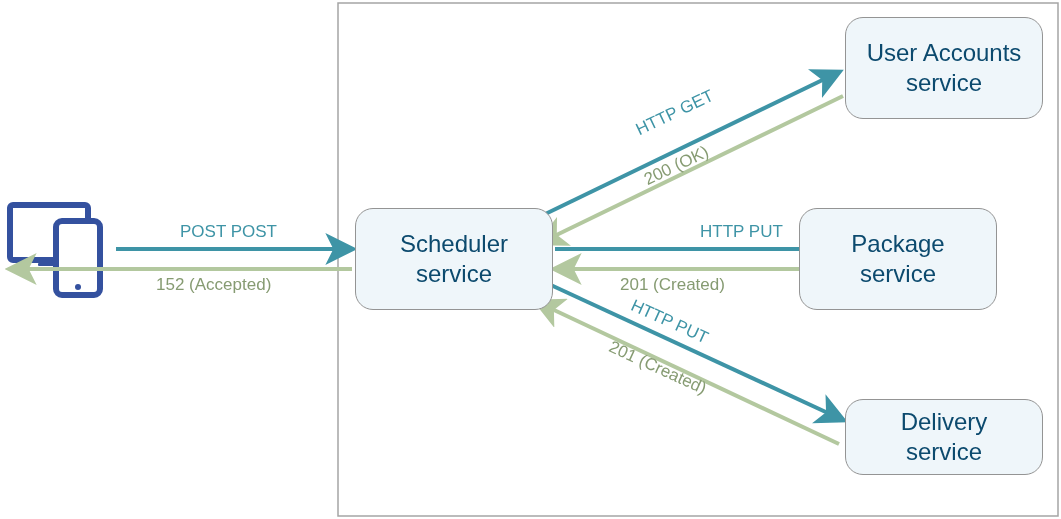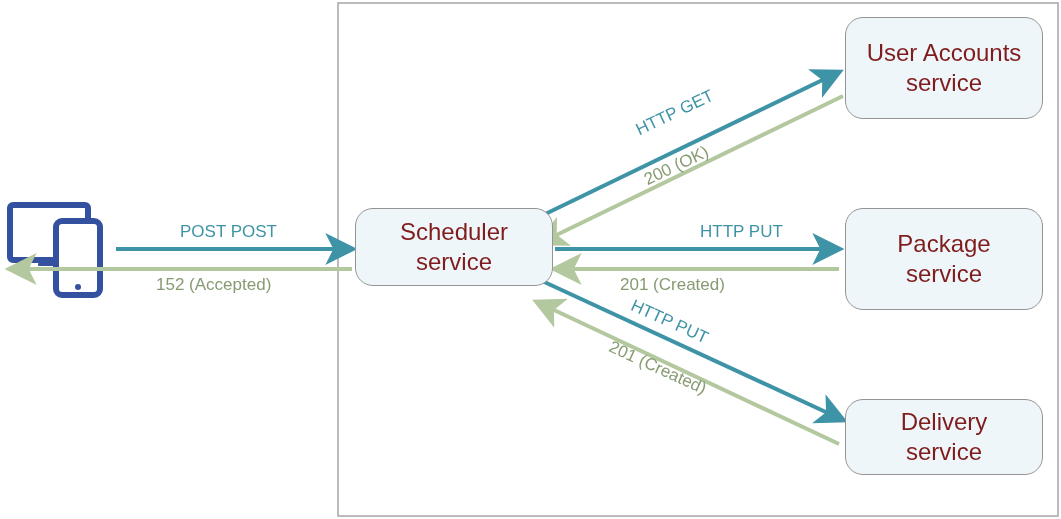--- a/index.html
+++ b/index.html
@@ -21,21 +21,21 @@
   .node {
     position: absolute;
     background: #eff6fa;
     border: 1px solid #949494;
     border-radius: 18px;
     box-sizing: border-box;
     display: flex;
     align-items: center;
     justify-content: center;
     text-align: center;
-    color: #7f1d1d;
+    color: #0c4a6e;
     font-size: 24px;
     font-weight: 300;
     line-height: 1.25;
     padding: 8px 16px;
   }
   .edge-label-req {
     position: absolute;
     font-size: 17px;
     font-weight: 400;
     color: #3e94a6;
@@ -85,25 +85,25 @@
 
   <line x1="555" y1="249" x2="839" y2="249" stroke="#3e94a6" stroke-width="4" marker-end="url(#arrow-req)"></line>
 
   <line x1="839" y1="269" x2="555" y2="269" stroke="#b3c89f" stroke-width="4" marker-end="url(#arrow-res)"></line>
 
   <line x1="540" y1="280" x2="843" y2="420" stroke="#3e94a6" stroke-width="4" marker-end="url(#arrow-req)"></line>
 
   <line x1="839" y1="444" x2="537" y2="302" stroke="#b3c89f" stroke-width="4" marker-end="url(#arrow-res)"></line>
 </svg>
 
-<div class="node" style="left:355px; top:208px; width:198px; height:78px;">Scheduler service</div>
+<div class="node" style="left:355px; top:208px; width:198px; height:102px;">Scheduler service</div>
 
 <div class="node" style="left:845px; top:17px; width:198px; height:102px;">User Accounts service</div>
 
-<div class="node" style="left:845px; top:208px; width:198px; height:102px;">Package service</div>
+<div class="node" style="left:799px; top:208px; width:198px; height:102px;">Package service</div>
 
 <div class="node" style="left:845px; top:399px; width:198px; height:76px;">Delivery service</div>
 
 <div class="edge-label-req" style="left:180px; top:222px;">POST POST</div>
 <div class="edge-label-res" style="left:156px; top:275px;">152 (Accepted)</div>
 
 <div class="edge-label-req" style="left:633px; top:103px; transform:rotate(-25.5deg);">HTTP GET</div>
 <div class="edge-label-res" style="left:642px; top:156px; transform:rotate(-25.5deg);">200 (OK)</div>
 
 <div class="edge-label-req" style="left:700px; top:222px;">HTTP PUT</div>

